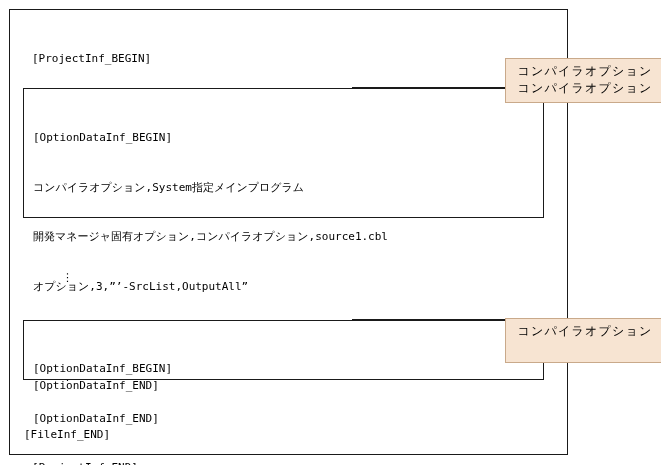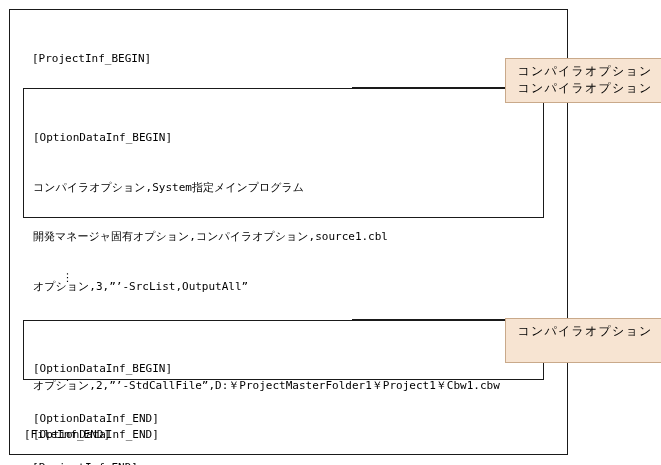--- a/index.html
+++ b/index.html
@@ -130,21 +130,20 @@
   <div class="code-line ellipsis-line">⋮</div>
 </div>
 
 <div class="inner-box" id="option-box-project"></div>
 <div class="code-block" style="left:33px; top:97px;">
   <div class="code-line">[OptionDataInf_BEGIN]</div>
   <div class="code-line">コンパイラオプション,System指定メインプログラム</div>
   <div class="code-line">開発マネージャ固有オプション,コンパイラオプション,source1.cbl</div>
   <div class="code-line">オプション,3,”’-SrcList,OutputAll”</div>
   <div class="code-line">オプション,1,”’-StdCall”</div>
-  <div class="code-line">オプション,2,”’-StdCallFile”,D:￥ProjectMasterFolder1￥Project1￥Cbw1.cbw</div>
   <div class="code-line">[OptionDataInf_END]</div>
 </div>
 
 <div class="code-block" style="left:32px; top:237px;">
   <div class="code-line ellipsis-line">⋮</div>
   <div class="code-line">ファイル名,Source1.cbl</div>
   <div class="code-line ellipsis-line">⋮</div>
 </div>
 
 <div class="inner-box" id="option-box-file"></div>

